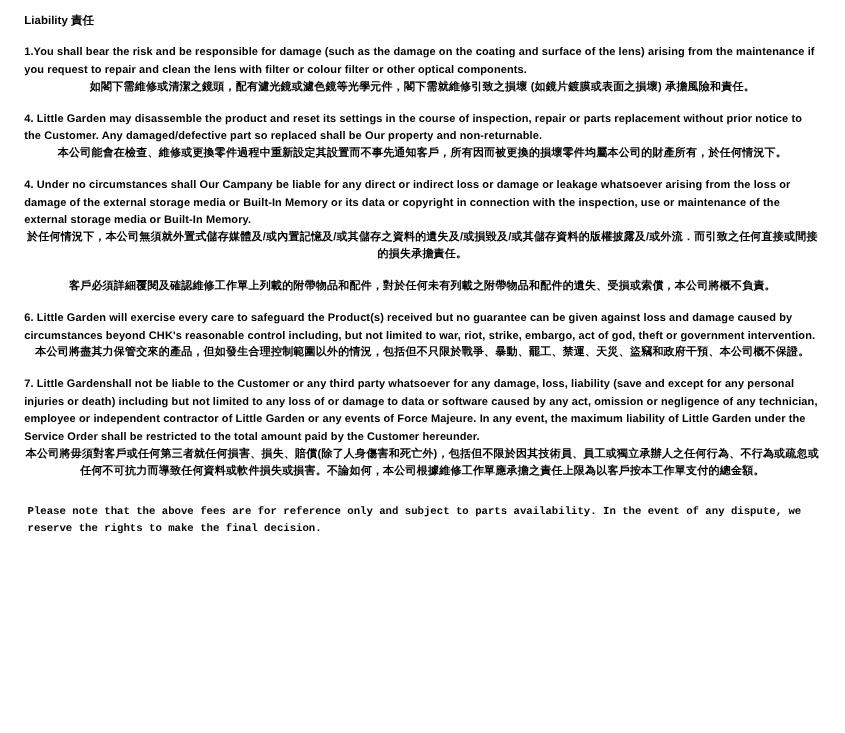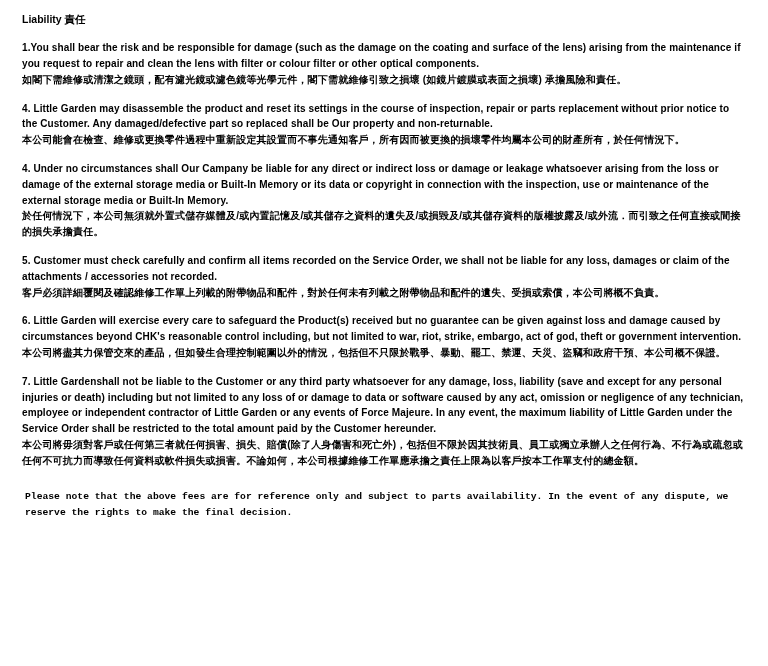--- a/index.html
+++ b/index.html
@@ -36,20 +36,21 @@
     font-size: 10px;
     line-height: 1.58;
   }
   .clause p.en {
     font-weight: bold;
     letter-spacing: 0.01em;
   }
   .clause p.zh {
     font-weight: bold;
     letter-spacing: 0.02em;
+    text-align: center;
   }
   .note {
     margin: 20px 0 0 0;
   }
   .note p {
     margin: 0;
     font-size: 9.7px;
     font-weight: bold;
     line-height: 1.7;
   }
@@ -75,21 +76,20 @@
     <p class="zh">本公司能會在檢查、維修或更換零件過程中重新設定其設置而不事先通知客戶，所有因而被更換的損壞零件均屬本公司的財產所有，於任何情況下。</p>
   </div>
 
 
   <div class="clause">
     <p class="en">4. Under no circumstances shall Our Campany be liable for any direct or indirect loss or damage or leakage whatsoever arising from the loss or damage of the external storage media or Built-In Memory or its data or copyright in connection with the inspection, use or maintenance of the external storage media or Built-In Memory.</p>
     <p class="zh">於任何情況下，本公司無須就外置式儲存媒體及/或內置記憶及/或其儲存之資料的遺失及/或損毀及/或其儲存資料的版權披露及/或外流．而引致之任何直接或間接的損失承擔責任。</p>
   </div>
 
   <div class="clause">
-    <p class="en">5. Customer must check carefully and confirm all items recorded on the Service Order, we shall not be liable for any loss, damages or claim of the attachments / accessories not recorded.</p>
     <p class="zh">客戶必須詳細覆閱及確認維修工作單上列載的附帶物品和配件，對於任何未有列載之附帶物品和配件的遺失、受損或索償，本公司將概不負責。</p>
   </div>
 
   <div class="clause">
     <p class="en">6. Little Garden will exercise every care to safeguard the Product(s) received but no guarantee can be given against loss and damage caused by circumstances beyond CHK's reasonable control including, but not limited to war, riot, strike, embargo, act of god, theft or government intervention.</p>
     <p class="zh">本公司將盡其力保管交來的產品，但如發生合理控制範圍以外的情況，包括但不只限於戰爭、暴動、罷工、禁運、天災、盜竊和政府干預、本公司概不保證。</p>
   </div>
 
   <div class="clause">
     <p class="en">7. Little Gardenshall not be liable to the Customer or any third party whatsoever for any damage, loss, liability (save and except for any personal injuries or death) including but not limited to any loss of or damage to data or software caused by any act, omission or negligence of any technician, employee or independent contractor of Little Garden or any events of Force Majeure. In any event, the maximum liability of Little Garden under the Service Order shall be restricted to the total amount paid by the Customer hereunder.</p>

